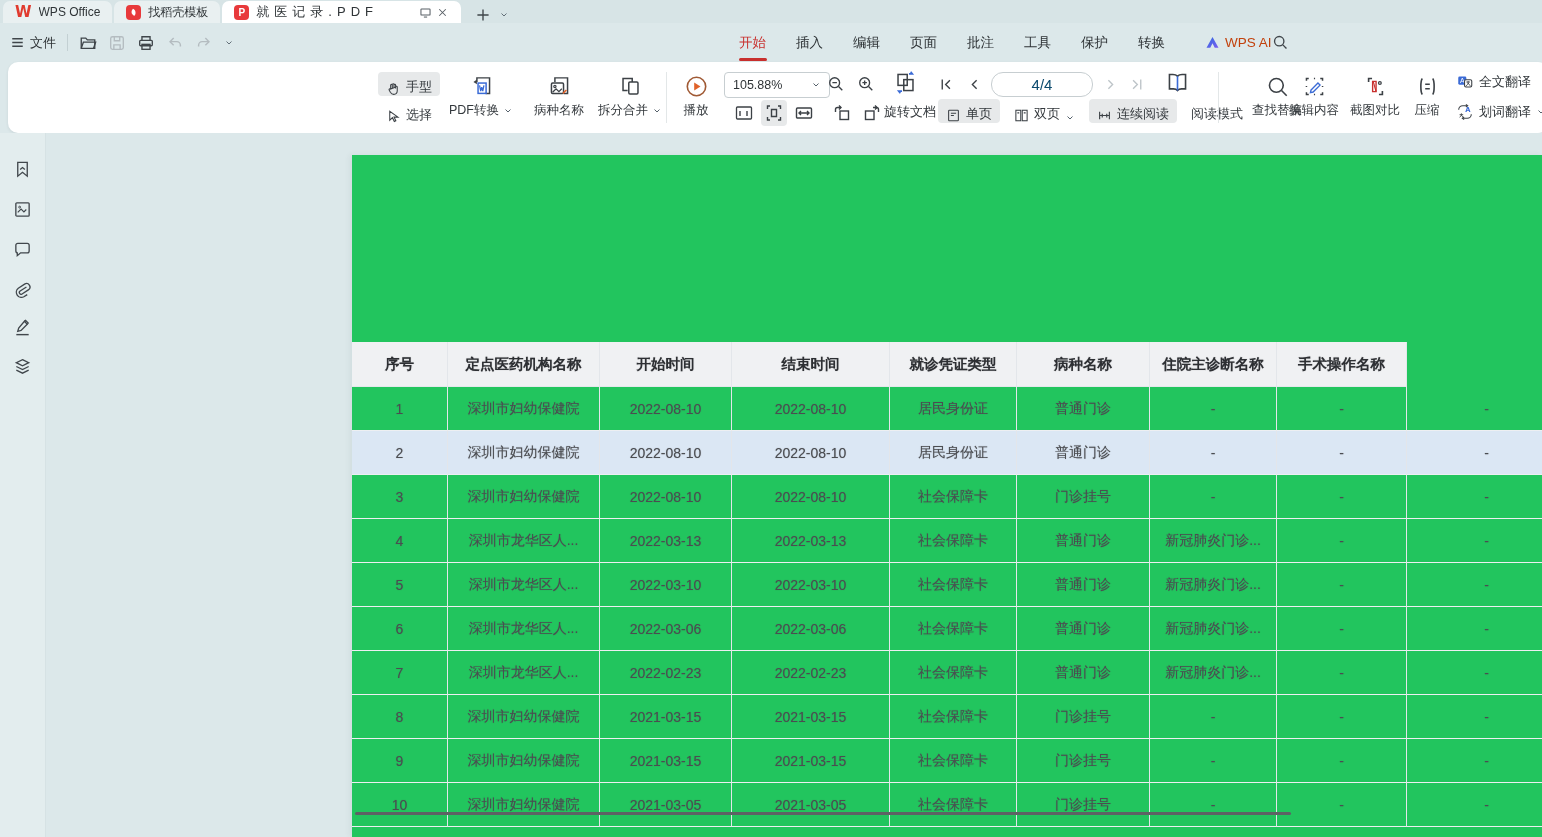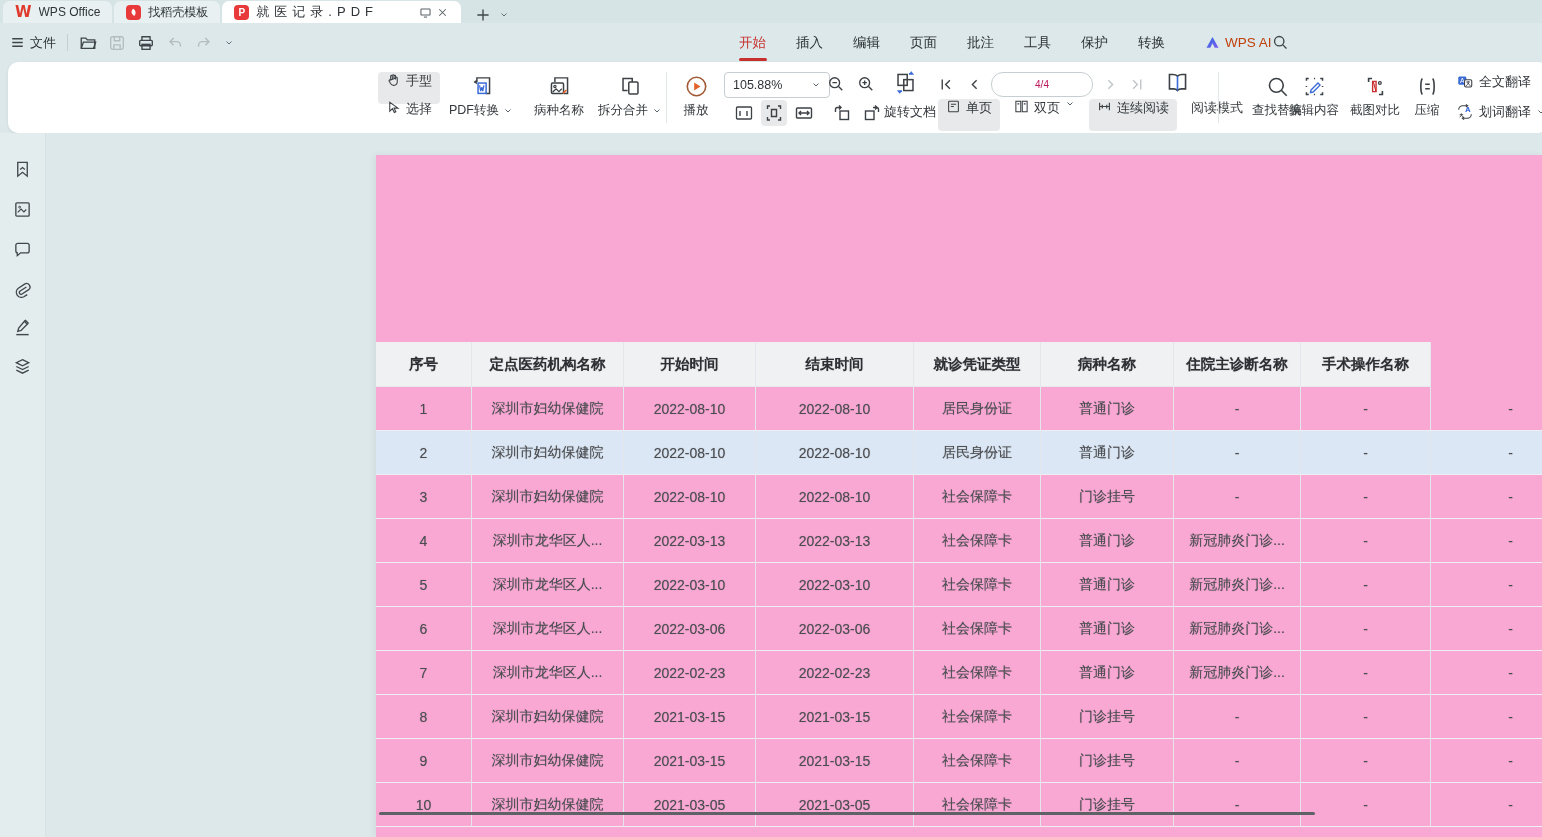--- a/index.html
+++ b/index.html
@@ -24,41 +24,41 @@
   .mico.dis{color:#b4bcc0;}
   .menus{position:absolute;left:737px;top:0;height:39px;display:flex;align-items:center;}
   .menu-item{width:31px;margin-right:26px;text-align:center;font-size:13.5px;color:#2c3134;position:relative;white-space:nowrap;}
   .menu-item.active{color:#c8302e;}
   .menu-item.active::after{content:"";position:absolute;left:50%;transform:translateX(-50%);bottom:-9px;width:28px;height:3px;background:#c8302e;border-radius:2px;}
   .wpsai{display:flex;align-items:center;gap:5px;font-size:13.5px;color:#c2410c;margin-left:12px;white-space:nowrap;}
   .mb-search{position:absolute;left:1272px;top:11px;width:17px;height:17px;color:#3f454a;}
   
   .ribbon{position:absolute;left:8px;top:62px;width:1540px;height:71px;background:#fff;border-radius:10px;box-shadow:0 1px 3px rgba(40,60,65,.10);font-size:13px;}
   .rabs{position:absolute;}
-  .pill{display:flex;align-items:flex-start;gap:5px;padding:0 8px;height:32px;border-radius:4px;color:#33383c;white-space:nowrap;}
+  .pill{display:flex;align-items:flex-end;gap:5px;padding:0 8px;height:24px;border-radius:4px;color:#33383c;white-space:nowrap;}
   .pill.on{background:#e7e9ea;}
   .bigbtn{display:flex;flex-direction:column;align-items:center;justify-content:center;gap:4px;color:#33383c;}
   .bigbtn .lbl{display:flex;align-items:center;gap:4px;white-space:nowrap;font-size:12.5px;}
   .rico{width:23px;height:23px;color:#3c4146;}
   .sico{width:18px;height:18px;color:#3c4146;}
   .tico{width:20px;height:20px;color:#3c4146;}
   .rdiv{width:1px;background:#e3e7e8;}
   .combo{display:flex;align-items:center;justify-content:space-between;padding:0 8px;border:1px solid #c7ced1;border-radius:4px;height:24px;font-size:12.5px;color:#2f3437;}
-  .pginput{display:flex;align-items:center;justify-content:center;border:1px solid #c7ced1;border-radius:12px;height:23px;font-size:10px;color:#be185d;}
+  .pginput{display:flex;align-items:center;justify-content:center;border:1px solid #c7ced1;border-radius:12px;height:23px;font-size:15px;color:#0c4a6e;}
   .navico{width:17px;height:17px;color:#3c4146;}
   .navico.dis{color:#bdc4c8;}
   .chev{width:10px;height:10px;color:#55616b;}
   .iconbox{display:flex;align-items:center;justify-content:center;width:26px;height:26px;border-radius:4px;}
   .iconbox.on{background:#e7e9ea;}
   .inline-lbl{display:flex;align-items:center;gap:5px;white-space:nowrap;color:#33383c;}
   
   .workspace{position:absolute;left:0;top:133px;right:0;bottom:0;background:#dce8ea;}
   .side-rail{position:absolute;left:0;top:0;width:45px;bottom:0;background:#e3edee;border-right:1px solid #d6e2e4;}
   .rail-ico{position:absolute;left:13px;width:19px;height:19px;color:#41474c;}
-  .page{position:absolute;left:352px;top:22px;right:0;bottom:0;background:#f9a8d4;box-shadow:-2px 0 6px rgba(50,70,75,.07);overflow:hidden;margin-left:24px;}
+  .page{position:absolute;left:352px;top:22px;right:0;bottom:0;background:#22c55e;box-shadow:-2px 0 6px rgba(50,70,75,.07);overflow:hidden;}
   
   .doc-table{position:absolute;left:0;top:187px;width:1215px;text-shadow:0 0 1px rgba(70,70,75,.45);}
   .trow{display:grid;grid-template-columns:96px 152px 132px 158px 127px 133px 127px 130px 160px;}
   .cell{display:flex;align-items:center;justify-content:center;border-right:1px solid #e3e6ea;white-space:nowrap;overflow:hidden;}
   .thead .cell{height:44px;background:#f0f1f3;font-weight:bold;font-size:14.5px;color:#2d2f33;border-bottom:1px solid #e6e8ec;}
   .tbody .cell{height:43px;font-size:14px;color:#4b4d51;border-bottom:1px solid #edeff2;}
   .trow.hl .cell{background:#dbe7f4;}
   .scroll-line{position:absolute;left:3px;top:657px;width:936px;height:3px;background:#5e6165;border-radius:2px;}
 </style>
 </head>

